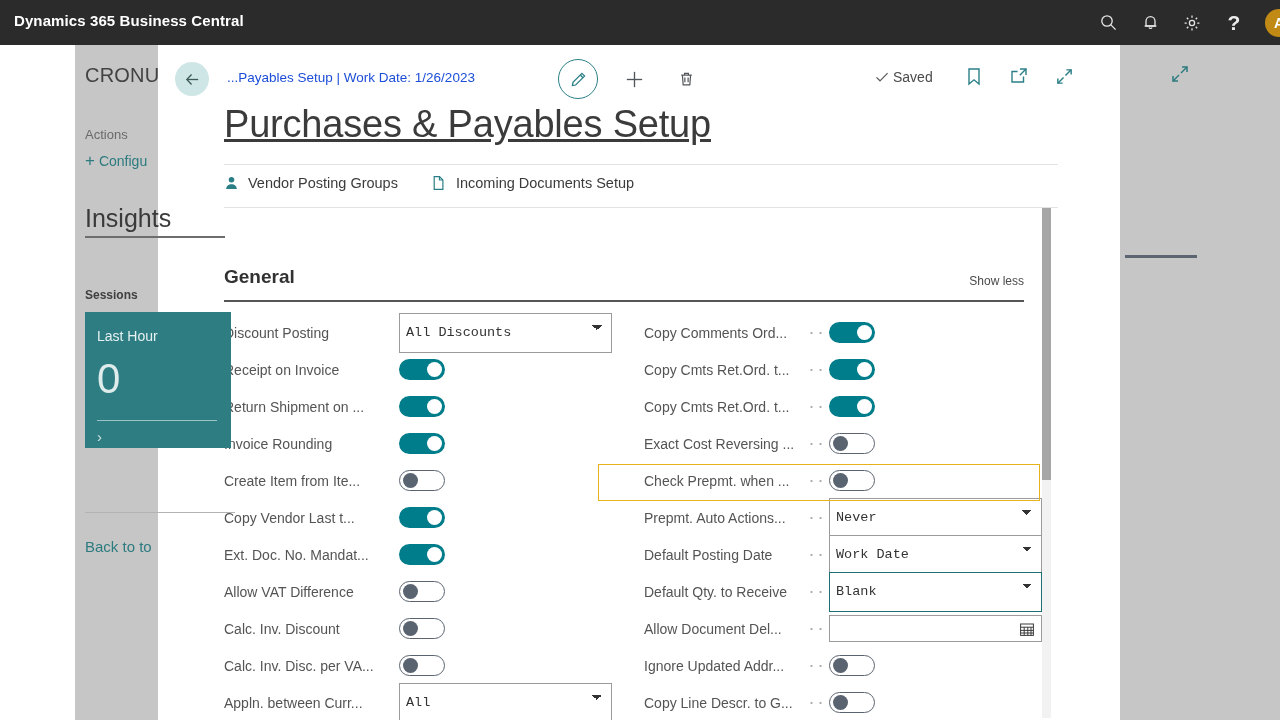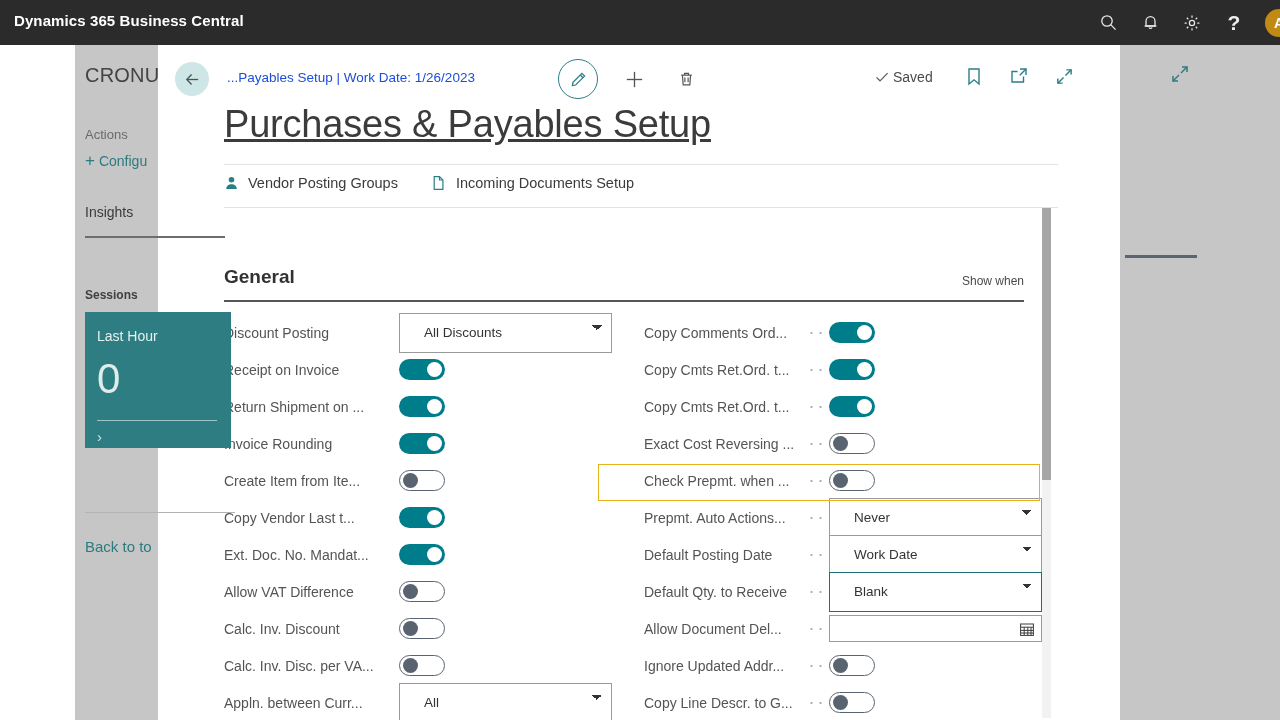--- a/index.html
+++ b/index.html
@@ -42,21 +42,21 @@
   .bg-shade{
     position:absolute;left:75px;top:45px;width:1205px;height:675px;
     background:#c6c6c6;
   }
   .bg-company{
     position:absolute;left:85px;top:64px;font-size:20px;color:#434343;letter-spacing:.2px;
   }
   .bg-actions{position:absolute;left:85px;top:127px;font-size:13px;color:#6a6a6a;}
   .bg-configure{position:absolute;left:85px;top:152px;font-size:14px;color:#2c7b7f;display:flex;align-items:center;gap:4px;}
   .bg-plus{font-size:17px;line-height:1;color:#2c7b7f;}
-  .bg-insights{position:absolute;left:85px;top:204px;font-size:14px;color:#3a3a3a;}
+  .bg-insights{position:absolute;left:85px;top:204px;font-size:25px;color:#3a3a3a;}
   .bg-insights-underline{position:absolute;left:85px;top:236px;width:140px;height:2px;background:#6d6d6d;}
   .bg-sessions{position:absolute;left:85px;top:288px;font-size:12px;font-weight:bold;color:#3f3f3f;}
   .bg-card{
     position:absolute;left:85px;top:312px;width:146px;height:136px;
     background:#2e7d82;
   }
   .bg-card-title{position:absolute;left:12px;top:16px;font-size:14px;color:#e6f1f1;}
   .bg-card-num{position:absolute;left:12px;top:46px;font-size:42px;color:#dfecec;line-height:1;}
   .bg-card-rule{position:absolute;left:12px;top:108px;width:120px;height:1px;background:#9ec3c4;}
   .bg-card-arrow{position:absolute;left:12px;top:116px;font-size:15px;color:#cfe3e3;}
@@ -138,22 +138,22 @@
   .tg{width:46px;height:21px;border-radius:11px;position:relative;cursor:pointer;box-sizing:border-box;}
   .tg.on{background:#007d8a;}
   .tg.off{background:#ffffff;border:1.3px solid #5a6470;}
   .tg .knob{position:absolute;top:3px;width:15px;height:15px;border-radius:50%;}
   .tg.on .knob{right:3px;background:#ffffff;}
   .tg.off .knob{left:3px;top:2.4px;background:#5a6470;}
 
   
   .sel{
     width:213px;height:40px;border:1px solid #9b9b9b;background:#fff;
-    font-family:Liberation Sans, sans-serif;font-size:13.5px;color:#333;
-    padding:0 24px;box-sizing:border-box;cursor:pointer;
+    font-family:Liberation Mono, monospace;font-size:13.5px;color:#333;
+    padding:0 6px;box-sizing:border-box;cursor:pointer;
     -webkit-appearance:none;appearance:none;
     background-image:
       linear-gradient(45deg, transparent 50%, #333 50%),
       linear-gradient(135deg, #333 50%, transparent 50%);
     background-position: calc(100% - 14px) 11px, calc(100% - 9px) 11px;
     background-size:5px 5px,5px 5px;background-repeat:no-repeat;
   }
   .sel.focusring{border:1.6px solid #1f6f76;}
 
   
@@ -343,21 +343,21 @@
           </span>
           <span>Incoming Documents Setup</span>
         </div>
       </div>
       <div class="hr-bot"></div>
     </div>
 
     <div class="body">
       <div class="sect-head">
         <div class="sect-title">General</div>
-        <div class="showless">Show when</div>
+        <div class="showless">Show less</div>
       </div>
       <div class="sect-rule"></div>
 
       <div class="cols">
         <div class="col col-l" id="col-left">
             <div class="row">
               <div class="lab">Discount Posting</div>
               <div class="leader"></div>
               <div class="ctl">
                 <select class="sel"><option>All Discounts</option><option>Invoice Discounts</option><option>Line Discounts</option><option>No Discounts</option></select>

